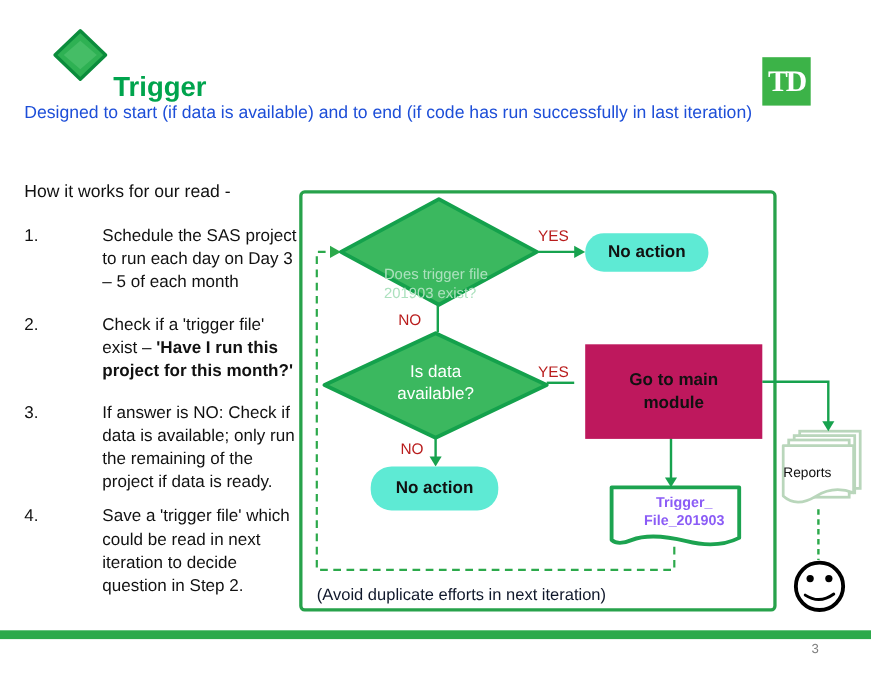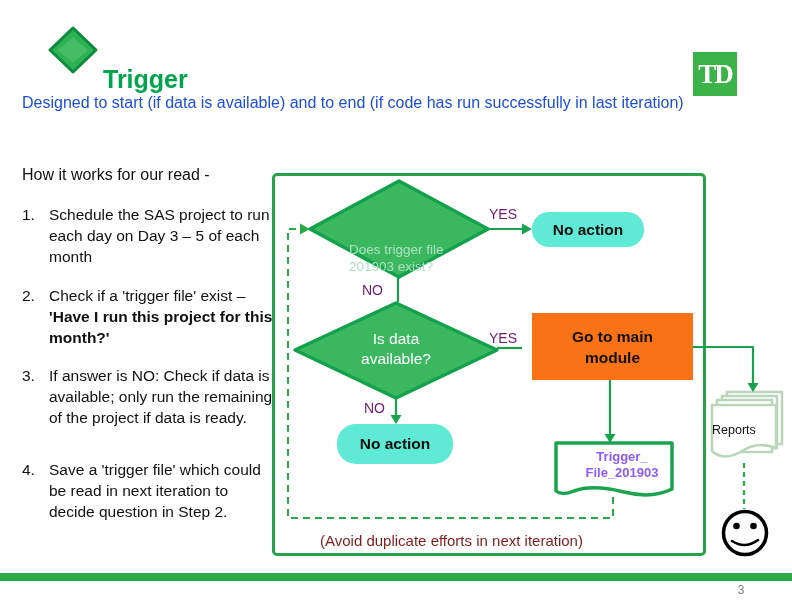--- a/index.html
+++ b/index.html
@@ -13,43 +13,43 @@
   #page-title { left:103px; top:35px; font-size:25px; font-weight:bold; color:#00A44D; z-index:2;margin-top:30px; }
   #td-logo { left:693px; top:52px; width:44px; height:44px; background:#3CB348; color:#fff;
              display:flex; align-items:center; justify-content:center; z-index:2;
              font-weight:bold; font-size:27px; letter-spacing:-2px; font-family:"Liberation Serif", serif; }
   #subtitle { left:22px; top:92px; width:710px; font-size:16px; line-height:21px; color:#1d4ed8; z-index:2; }
   #section-heading { left:22px; top:166px; font-size:16px; color:#111; z-index:2; }
 
   
   .step { position:absolute; left:22px; width:252px; display:flex; font-size:15.5px; line-height:21px; color:#111; z-index:2; }
   .step .num { width:27px; flex:none; }
-  .step .txt { width:225px; }
+  .step .txt { width:225px;margin-left:44px; }
   .bold { font-weight:bold; }
 
   
   #flow-frame { left:272px; top:173px; width:434px; height:383px; border:3px solid #27A24B; border-radius:5px; z-index:0; }
 
   
   .fc-label { position:absolute; z-index:2; }
   #d1-text { left:349px; top:194px; width:100px; text-align:left; font-size:13.5px; line-height:17px; color:#ACE1BE;margin-top:47px; }
   #d2-text { left:336px; top:329px; width:120px; text-align:center; font-size:15.5px; line-height:20px; font-weight:normal; color:#fff; }
-  .yn { font-size:14px; color:#701a75; }
+  .yn { font-size:14px; color:#b91c1c; }
   #yes1 { left:489px; top:206px; } #no1 { left:362px; top:282px; }
   #yes2 { left:489px; top:330px; } #no2 { left:364px; top:400px; }
   .gray-box { position:absolute; background:#5eead4; display:flex; align-items:center; justify-content:center;
               font-weight:bold; font-size:15.5px; color:#111; z-index:2; text-align:center; }
   #no-action-top { left:532px; top:212px; width:112px; height:35px; border-radius:17px; }
-  #go-main { left:532px; top:313px; width:161px; height:67px; background:#f97316; }
+  #go-main { left:532px; top:313px; width:161px; height:86px; background:#be185d; }
   #go-main span { width:110px; line-height:21px; }
   #no-action-bottom { left:337px; top:424px; width:116px; height:40px; border-radius:19px; }
   #trigger-file-label { left:556px; top:449px; width:132px; text-align:center; font-weight:bold;
                         font-size:13px; line-height:16px; color:#8b5cf6; }
   #reports-label { left:712px; top:423px; width:64px; font-size:12.5px; color:#111; }
-  #flow-caption { left:288px; top:532px; font-size:15px; color:#7f1d1d;margin-left:32px; }
+  #flow-caption { left:288px; top:532px; font-size:15px; color:#0f172a; }
 
   
   #bottom-bar { left:0; top:573px; width:792px; height:8px; background:#2CA94B; z-index:2; }
   #page-number { left:728px; top:583px; width:26px; text-align:center; font-size:12px; color:#808080; z-index:2; }
 </style>
 </head>
 <body>
 
 <div id="slide">
 

